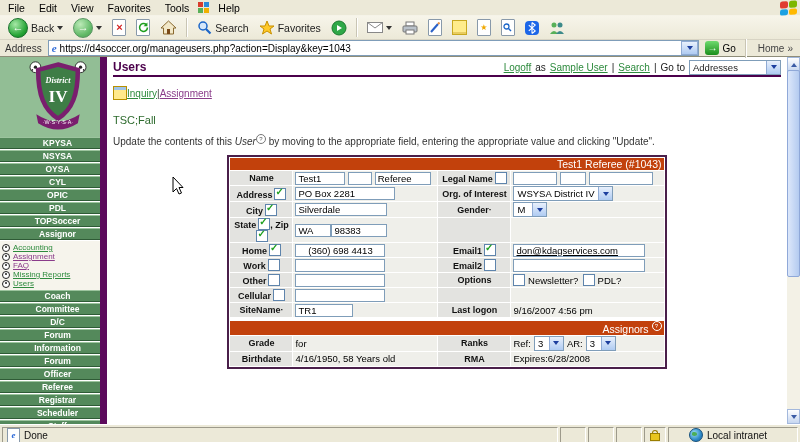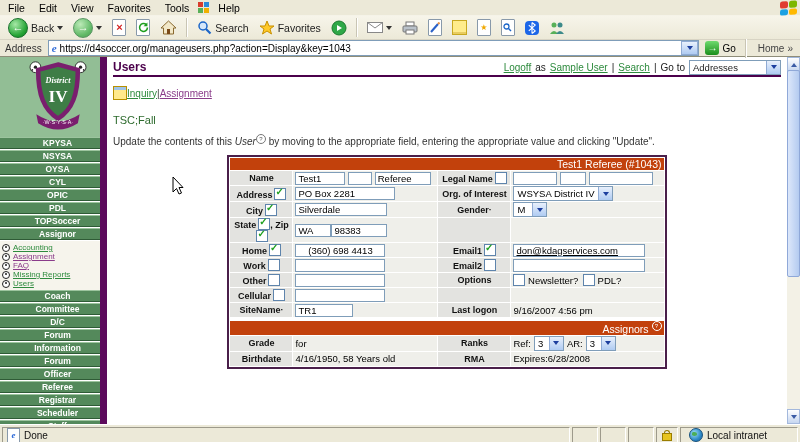--- a/index.html
+++ b/index.html
@@ -92,21 +92,21 @@
   .sb-btn{height:13px;background:linear-gradient(#FFFFFF,#C6D6F0);border:1px solid #A3B8DC;display:flex;align-items:center;justify-content:center;flex:none;}
   .sb-thumb{position:absolute;left:0;top:13px;width:11px;height:205px;background:linear-gradient(90deg,#DCE7FA,#B4CBF0);border:1px solid #8FA8D8;border-radius:2px;}
   .sb-track{flex:1;}
 
   
   .statusbar{height:21px;background:#ECE9D8;border-top:1px solid #fff;display:flex;align-items:stretch;padding:2px 2px 2px 2px;gap:2px;box-sizing:border-box;font-size:10px;color:#111;}
   .panel{border:1px solid;border-color:#9D9A8B #FFF #FFF #9D9A8B;display:flex;align-items:center;}
   .sp-main{flex:1;gap:4px;padding-left:4px;}
   .sp-small{width:24px;}
   .sp-lock{width:20px;justify-content:center;}
-  .sp-zone{width:108px;gap:4px;padding-left:8px;}
+  .sp-zone{width:108px;gap:4px;padding-left:20px;}
   .ie-page{width:11px;height:13px;background:#fff;border:1px solid #8899AA;display:flex;align-items:center;justify-content:center;}
   .lock{width:8px;height:6px;background:#E8C51E;border:1px solid #9A7D00;position:relative;margin-top:3px;}
   .lock::before{content:"";position:absolute;top:-4px;left:1px;width:4px;height:3px;border:1.5px solid #9A7D00;border-bottom:none;border-radius:3px 3px 0 0;}
   .globe{width:12px;height:12px;border-radius:50%;background:radial-gradient(circle at 35% 35%,#9FE0F8,#2E8BC8 60%,#1A5C9E);border:1px solid #14507E;position:relative;}
   .globe::after{content:"";position:absolute;left:2px;top:3px;width:5px;height:4px;background:#4CAE58;border-radius:40% 60% 50% 50%;}
 
   .cursor{position:absolute;left:172px;top:176px;pointer-events:none;z-index:50;}
 </style>
 </head>
 <body>

